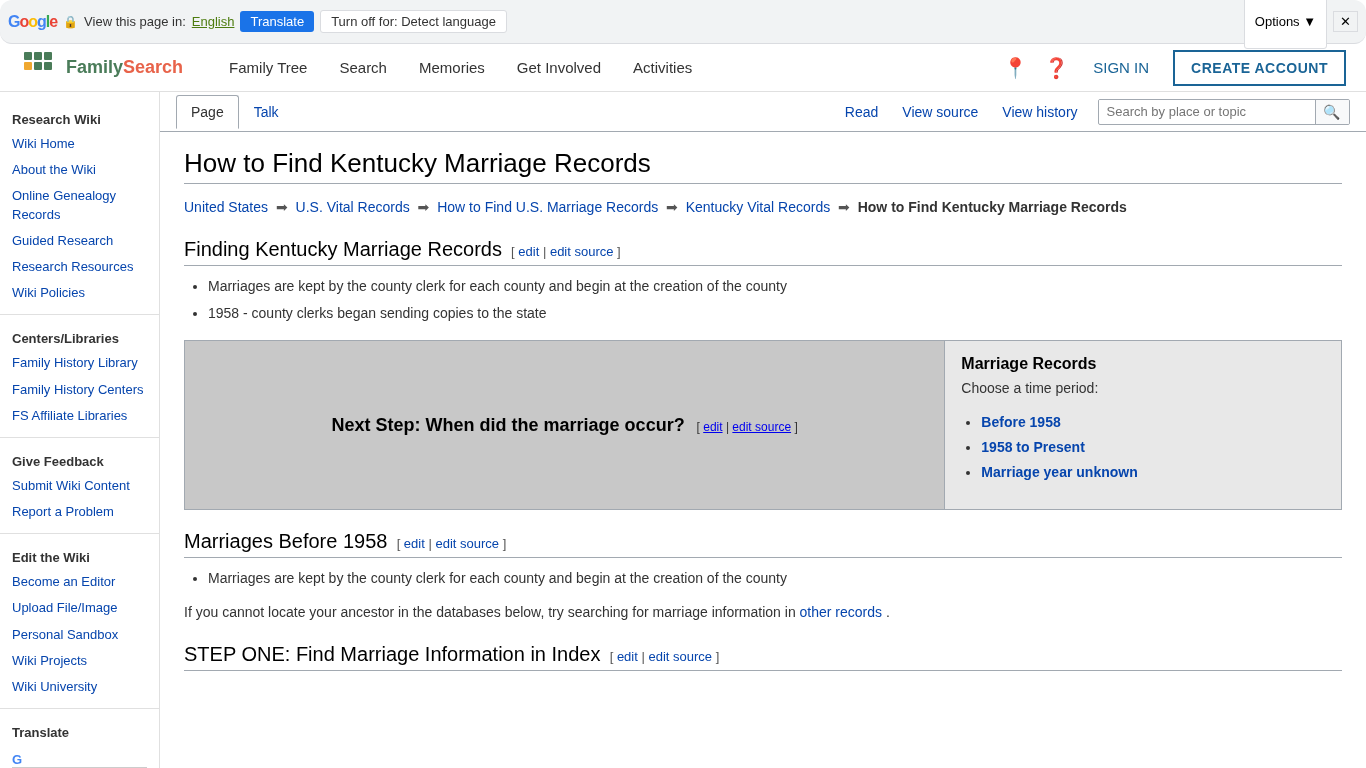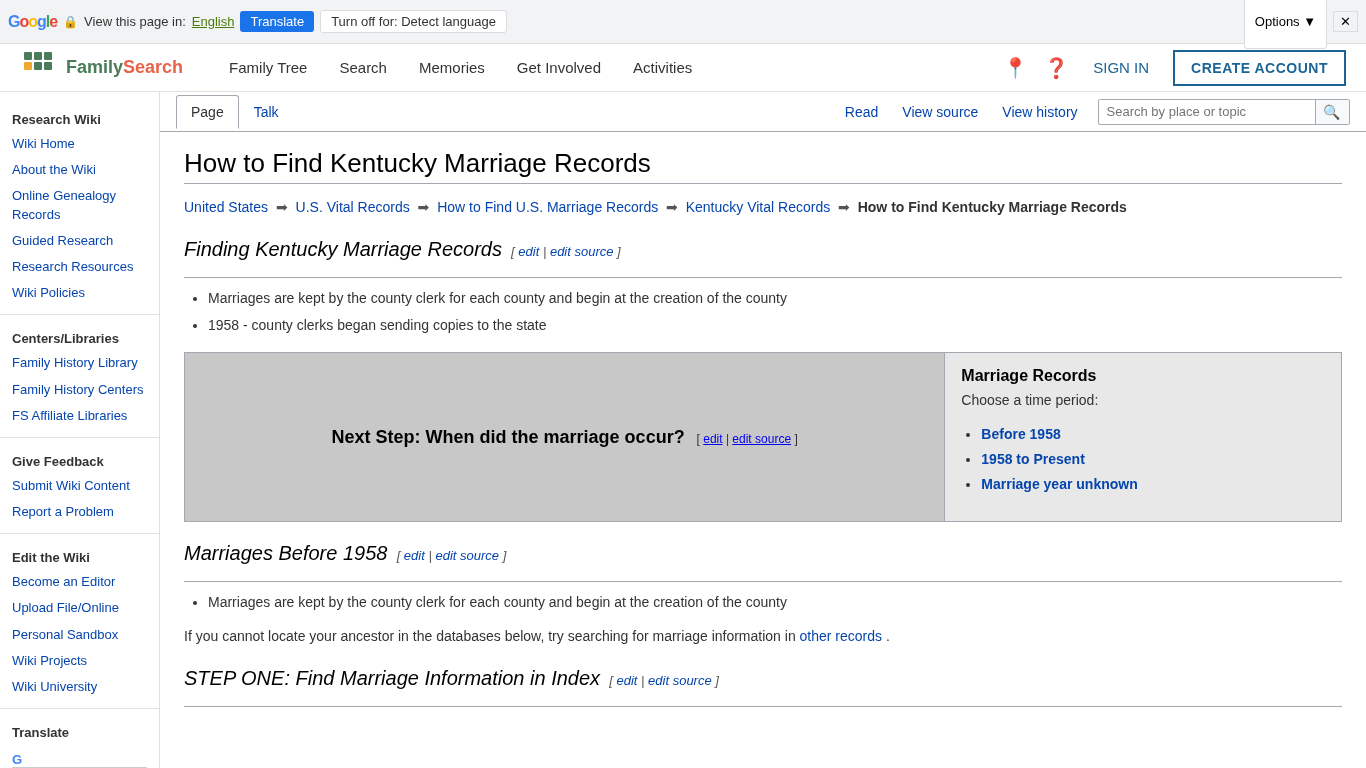--- a/index.html
+++ b/index.html
@@ -8,20 +8,21 @@
     
     .translate-bar {
       background: #f1f3f4;
       border-bottom: 1px solid #dadce0;
       padding: 4px 8px;
       display: flex;
       align-items: center;
       gap: 6px;
       font-size: 13px;
       height: 44px;
+      border-radius: 12px;
     }
     .translate-bar .google-logo {
       font-family: Arial;
       font-size: 16px;
       font-weight: bold;
       color: #4285f4;
       letter-spacing: -1px;
     }
     .translate-bar .google-logo span.o1 { color: #4285f4; }
     .translate-bar .google-logo span.o2 { color: #ea4335; }
@@ -288,23 +289,22 @@
       font-weight: bold;
       color: #333;
     }
 
     
     .section-heading {
       font-size: 20px;
       font-weight: normal;
       color: #000;
       border-bottom: 1px solid #a2a9b1;
-      padding-bottom: 16px;
+      padding-bottom: 4px;
       margin: 20px 0 10px 0;
-      font-style: italic;
     }
     .edit-links {
       font-size: 13px;
       color: #555;
       font-weight: normal;
     }
     .edit-links a {
       color: #0645ad;
       text-decoration: none;
     }
@@ -460,21 +460,21 @@
     <a class="sidebar-link" href="#">FS Affiliate Libraries</a>
 
     <hr class="sidebar-divider">
     <div class="sidebar-section-title">Give Feedback</div>
     <a class="sidebar-link" href="#">Submit Wiki Content</a>
     <a class="sidebar-link" href="#">Report a Problem</a>
 
     <hr class="sidebar-divider">
     <div class="sidebar-section-title">Edit the Wiki</div>
     <a class="sidebar-link" href="#">Become an Editor</a>
-    <a class="sidebar-link" href="#">Upload File/Online</a>
+    <a class="sidebar-link" href="#">Upload File/Image</a>
     <a class="sidebar-link" href="#">Personal Sandbox</a>
     <a class="sidebar-link" href="#">Wiki Projects</a>
     <a class="sidebar-link" href="#">Wiki University</a>
 
     <hr class="sidebar-divider">
     <div class="sidebar-section-title">Translate</div>
     <div class="translate-section">
       <span class="g-logo-small" style="color:#4285f4;">G</span>
       <button class="select-lang-btn">Select Language</button>
     </div>

